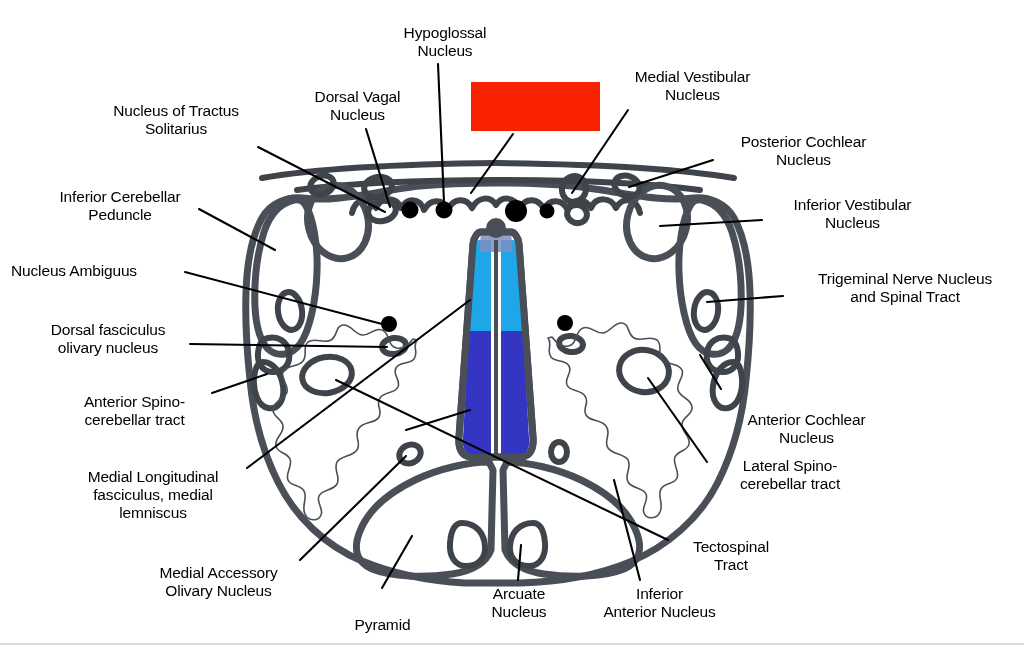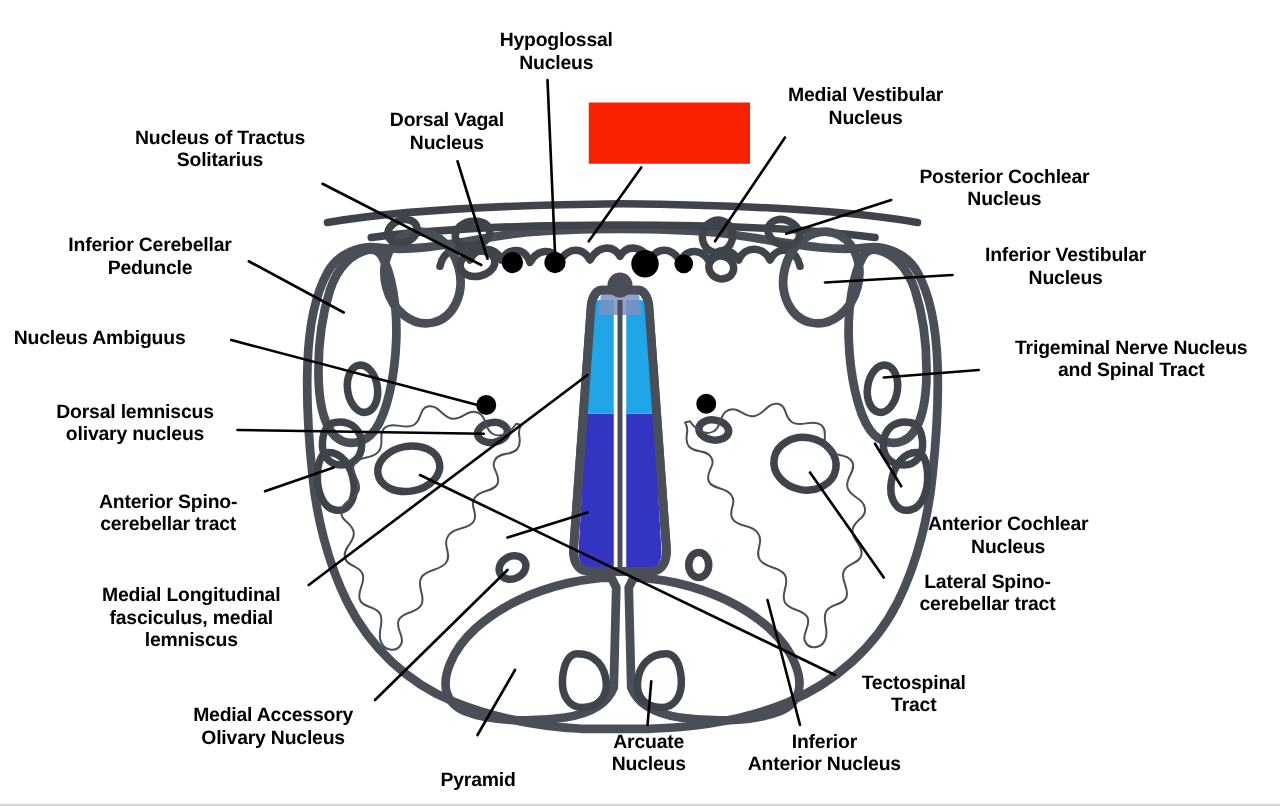--- a/index.html
+++ b/index.html
@@ -18,21 +18,21 @@
   }
   #diagram-svg {
     position: absolute;
     left: 0; top: 0;
     width: 1024px;
     height: 645px;
   }
   .label {
     position: absolute;
     font-family: "Liberation Sans", sans-serif;
-    font-weight: bold;
+    font-weight: normal;
     font-size: 15.5px;
     line-height: 1.16;
     color: #000000;
     white-space: pre-line;
     letter-spacing: -0.15px;
   }
   .lbl-center { text-align: center; }
   .lbl-left   { text-align: left; }
   .redbox {
     position: absolute;
@@ -410,21 +410,21 @@
 Solitarius</div>
       <div class="label lbl-center" style="left: 716px; top: 133px; width: 175px;">Posterior Cochlear
 Nucleus</div>
       <div class="label lbl-center" style="left: 30px; top: 188px; width: 180px;">Inferior Cerebellar
 Peduncle</div>
       <div class="label lbl-center" style="left: 765px; top: 196px; width: 175px;">Inferior Vestibular
 Nucleus</div>
       <div class="label lbl-left" style="left: 11px; top: 262px; width: 175px;">Nucleus Ambiguus</div>
       <div class="label lbl-center" style="left: 786px; top: 270px; width: 238px; text-align: center;">Trigeminal Nerve Nucleus
 and Spinal Tract</div>
-      <div class="label lbl-center" style="left: 22px; top: 321px; width: 172px;">Dorsal lemniscus
+      <div class="label lbl-center" style="left: 22px; top: 321px; width: 172px;">Dorsal fasciculus
 olivary nucleus</div>
       <div class="label lbl-center" style="left: 57px; top: 393px; width: 155px;">Anterior Spino-
 cerebellar tract</div>
       <div class="label lbl-center" style="left: 723px; top: 387px; width: 167px; margin-top: 24px;">Anterior Cochlear
 Nucleus</div>
       <div class="label lbl-center" style="left: 58px; top: 468px; width: 190px;">Medial Longitudinal
 fasciculus, medial
 lemniscus</div>
       <div class="label lbl-center" style="left: 710px; top: 457px; width: 160px;">Lateral Spino-
 cerebellar tract</div>

